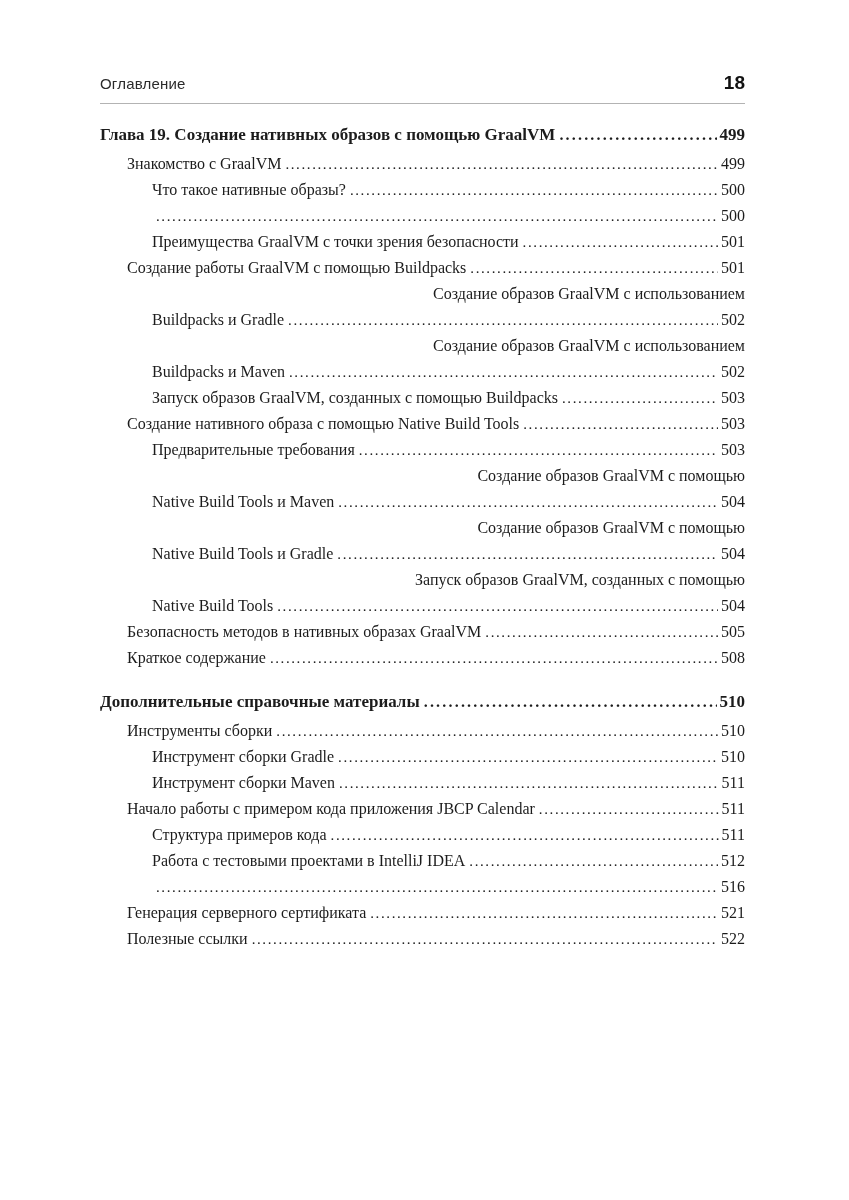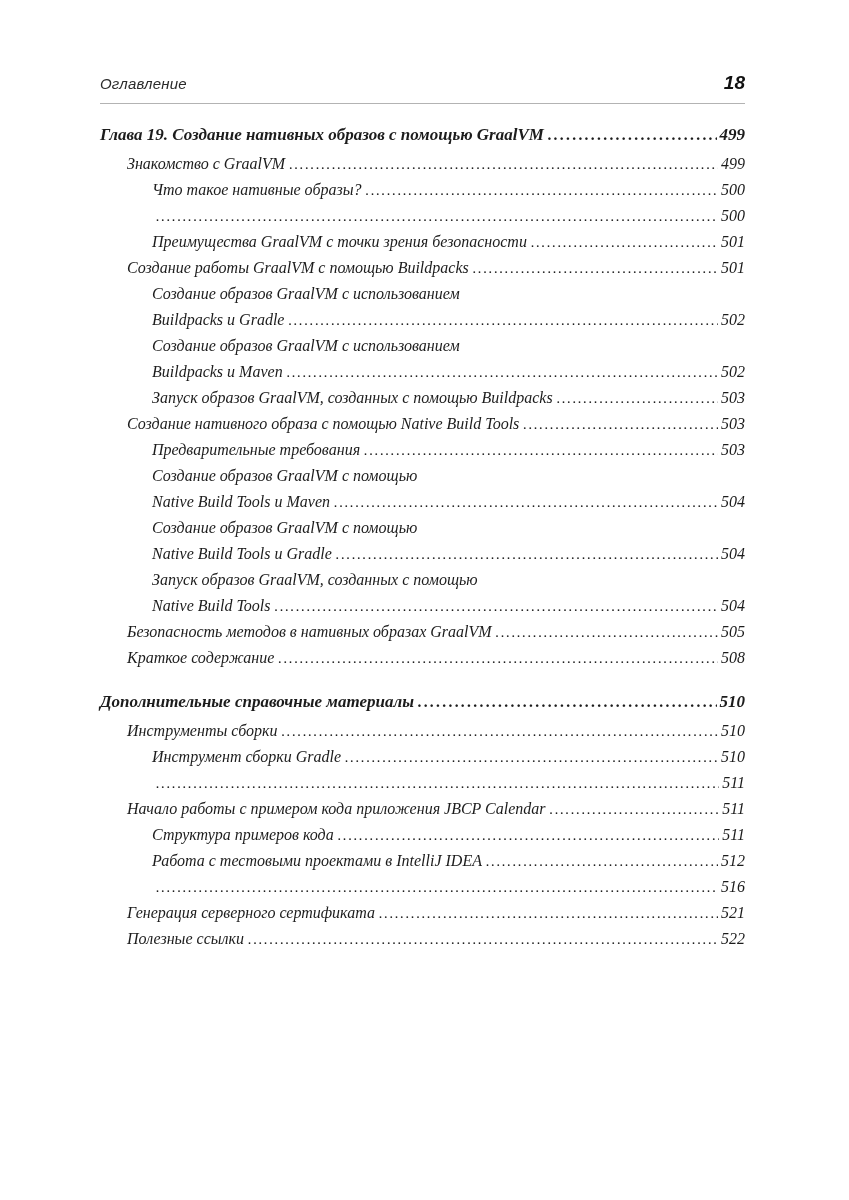--- a/index.html
+++ b/index.html
@@ -9,21 +9,20 @@
     height: 1200px;
     position: relative;
     font-family: "Liberation Serif", serif;
     color: #1c1c1c;
     overflow: hidden;
   }
   .page {
     width: 849px;
     height: 956px;
     padding: 72px 104px 0 100px;
-    font-style: italic;
   }
   
   .running-header {
     display: flex;
     justify-content: space-between;
     align-items: baseline;
     font-family: "Liberation Sans", sans-serif;
     padding-bottom: 9px;
     border-bottom: 1px solid #b3b3b3;
   }
@@ -38,20 +37,21 @@
     color: #111;
   }
   
   .toc { margin-top: 14px; }
   .entry { }
   .entry .line {
     display: flex;
     align-items: baseline;
     line-height: 26px;
     font-size: 16px;
+    justify-content: flex-end;
   }
   .entry.lvl0 { margin-top: 17px; margin-bottom: 3px; }
   .entry.lvl0 .line {
     font-weight: 700;
     font-size: 17px;
     line-height: 27px;
   }
   .entry.lvl1 { margin-left: 27px; }
   .entry.lvl2 { margin-left: 52px; }
   .t { white-space: nowrap; }
@@ -226,20 +226,21 @@
       </div>
       <div class="entry lvl2">
         <div class="line">
           <span class="t">Инструмент сборки Gradle</span>
           <span class="dots"></span>
           <span class="pg">510</span>
         </div>
       </div>
       <div class="entry lvl2">
         <div class="line">
+          <span class="t">Инструмент сборки Maven</span>
           <span class="dots"></span>
           <span class="pg">511</span>
         </div>
       </div>
       <div class="entry lvl1">
         <div class="line">
           <span class="t">Начало работы с примером кода приложения JBCP Calendar</span>
           <span class="dots"></span>
           <span class="pg">511</span>
         </div>

